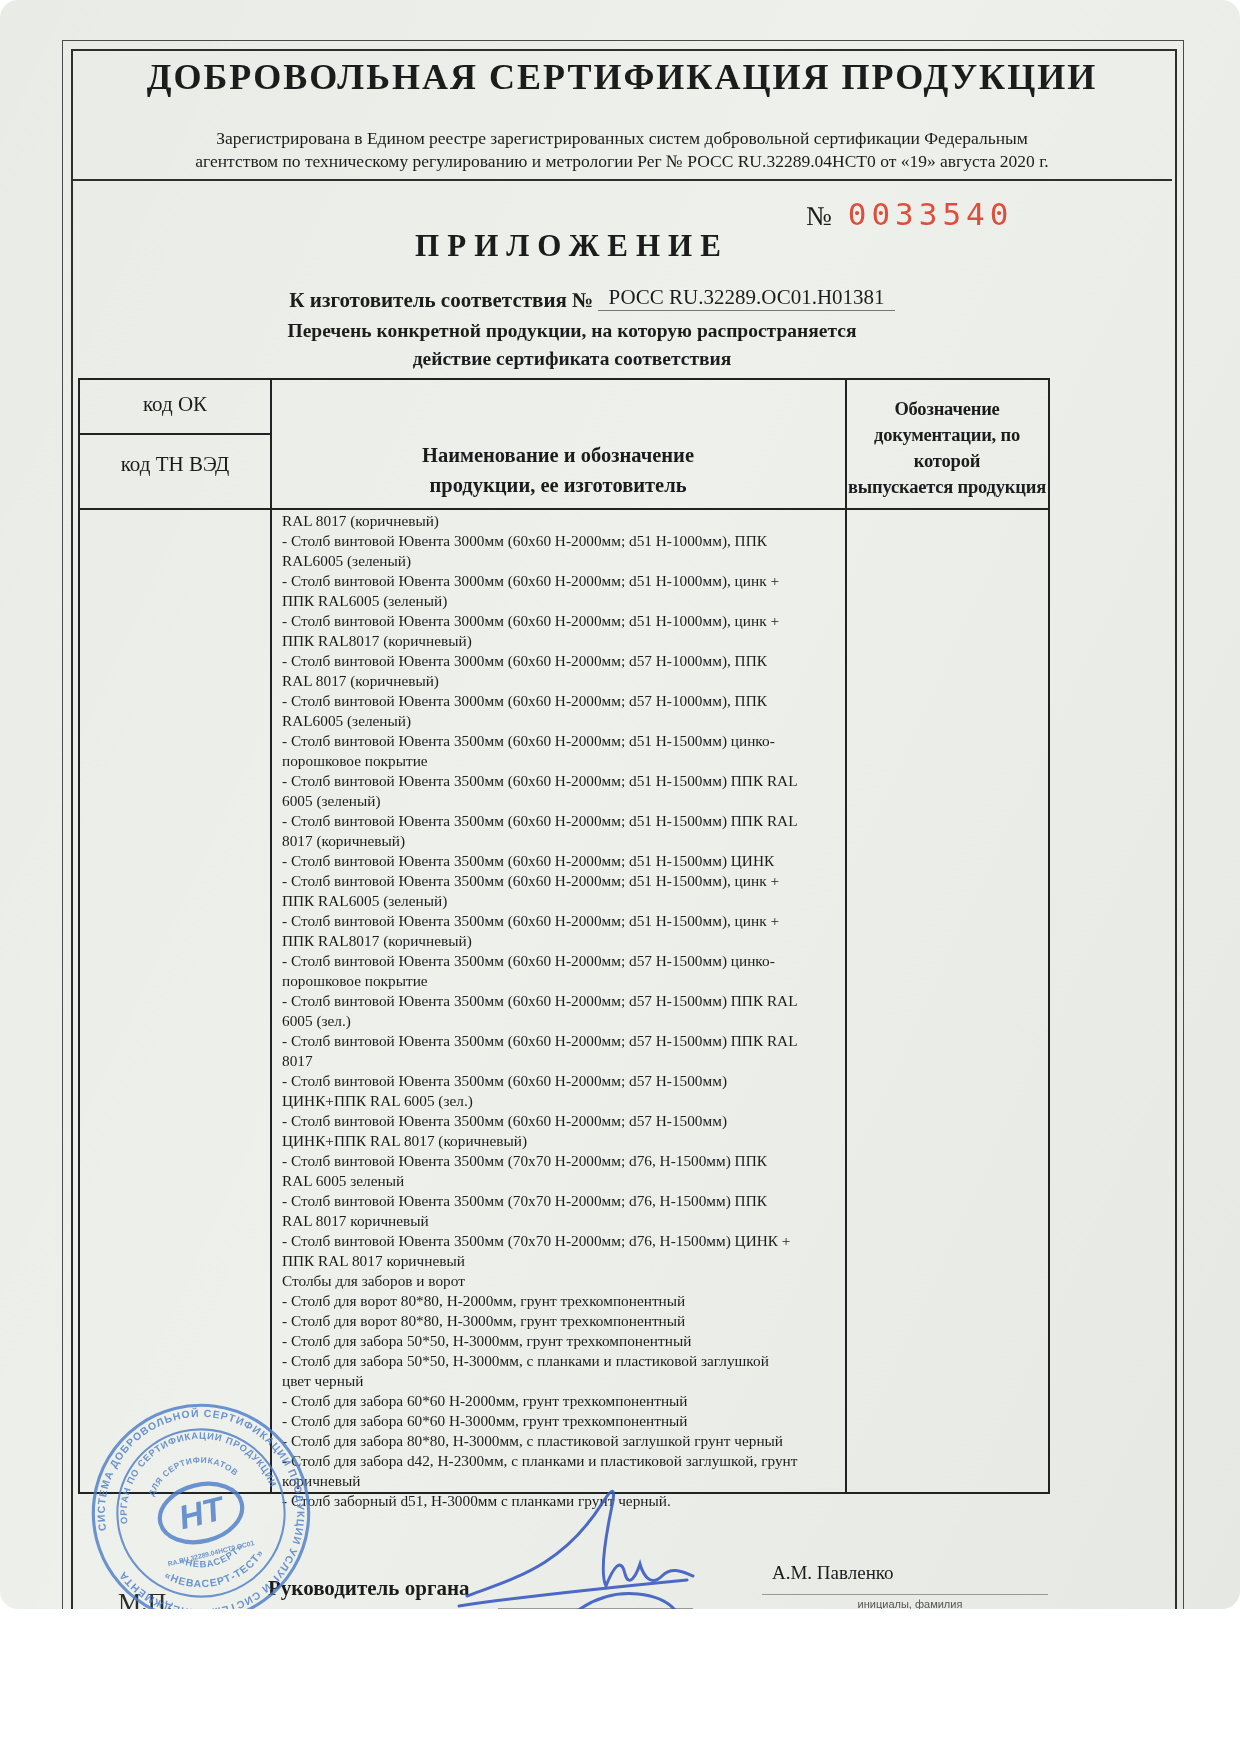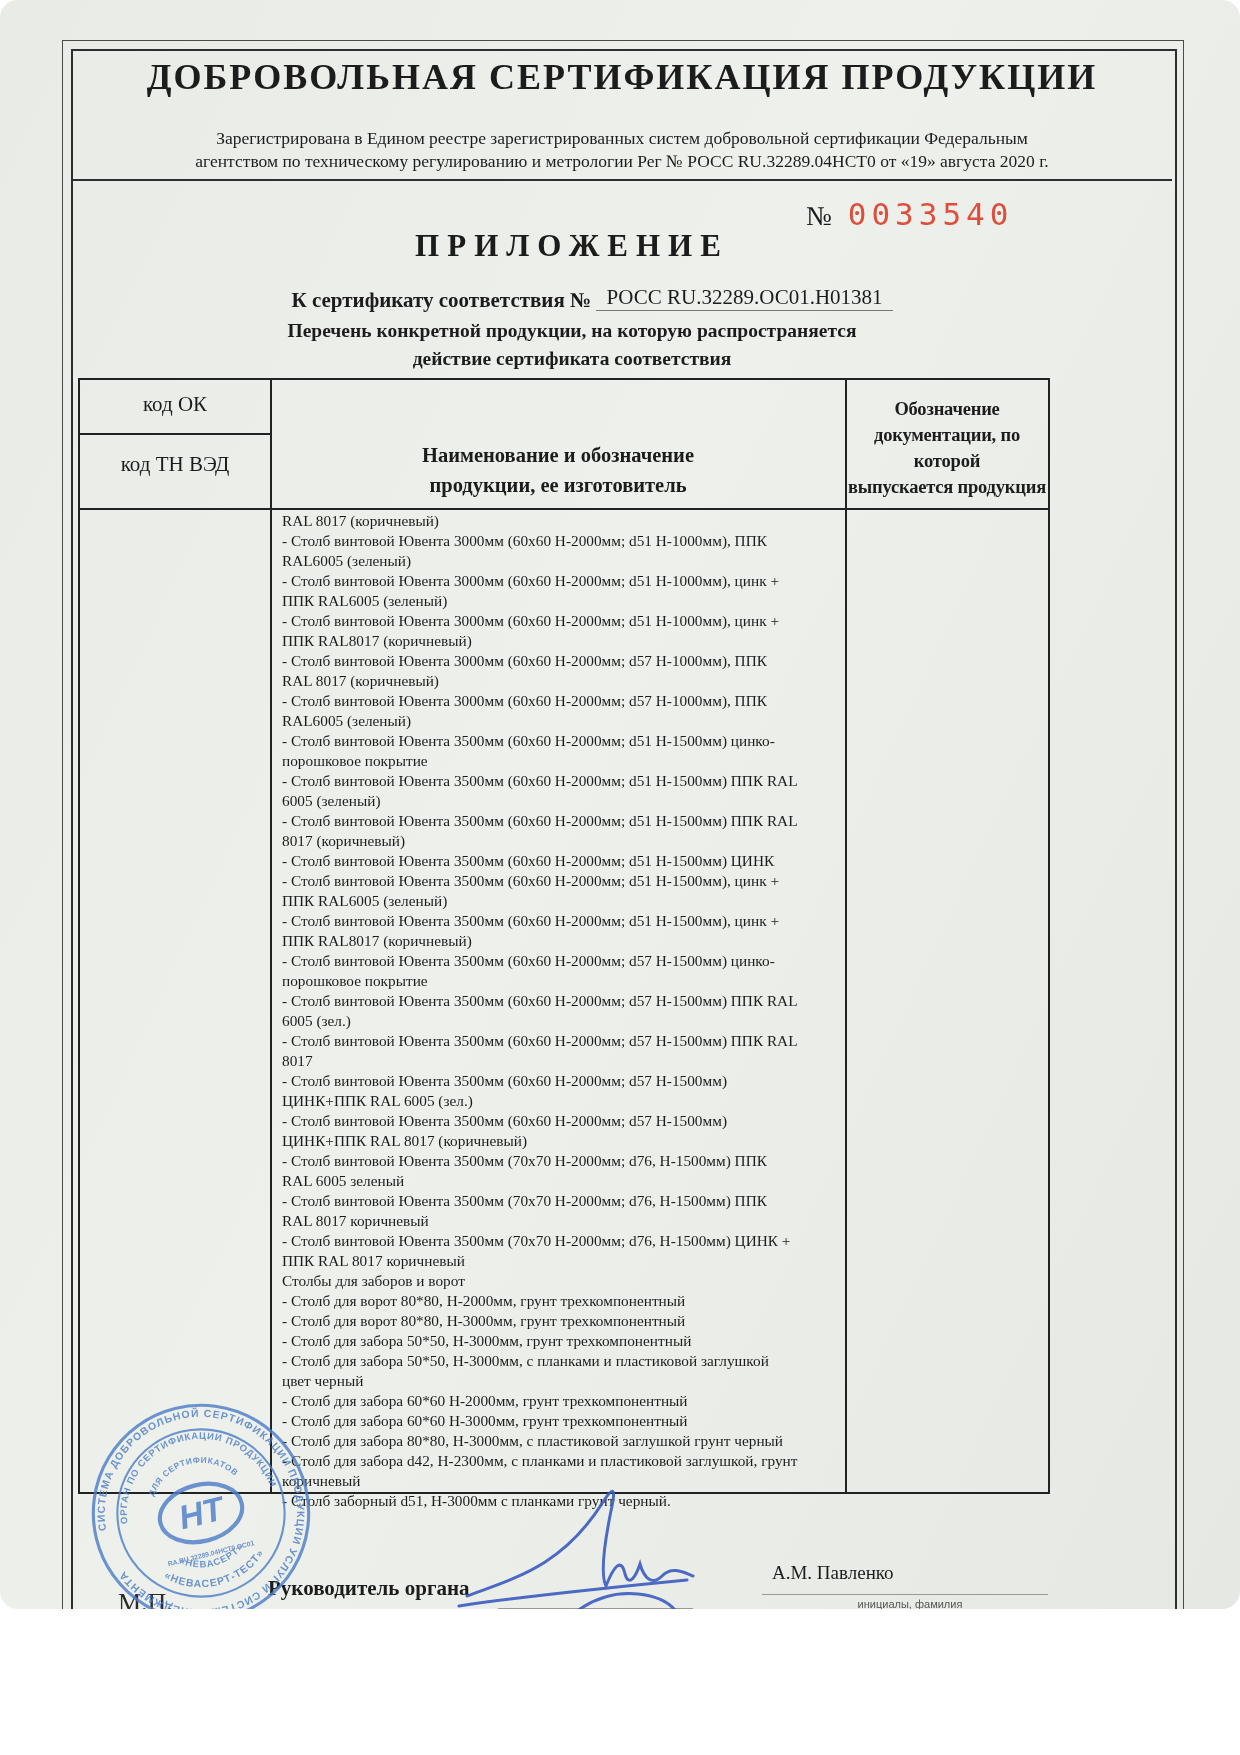--- a/index.html
+++ b/index.html
@@ -73,21 +73,21 @@
   <div class="hdr-rule"></div>
 
   <div class="doc-number">
     <span class="no-sign">№</span>
     <span class="no-digits">0033540</span>
   </div>
 
   <div class="appendix">ПРИЛОЖЕНИЕ</div>
 
   <div class="cert-line">
-    <span class="cert-label">К сертификату соответствия №</span>
+    <span class="cert-label">К изготовитель соответствия №</span>
     <span class="cert-value">РОСС RU.32289.ОС01.Н01381</span>
   </div>
 
   <div class="sub1">Перечень конкретной продукции, на которую распространяется</div>
   <div class="sub2">действие сертификата соответствия</div>
 
   <div class="table">
     <div class="v1"></div>
     <div class="v2"></div>
     <div class="hHead"></div>

